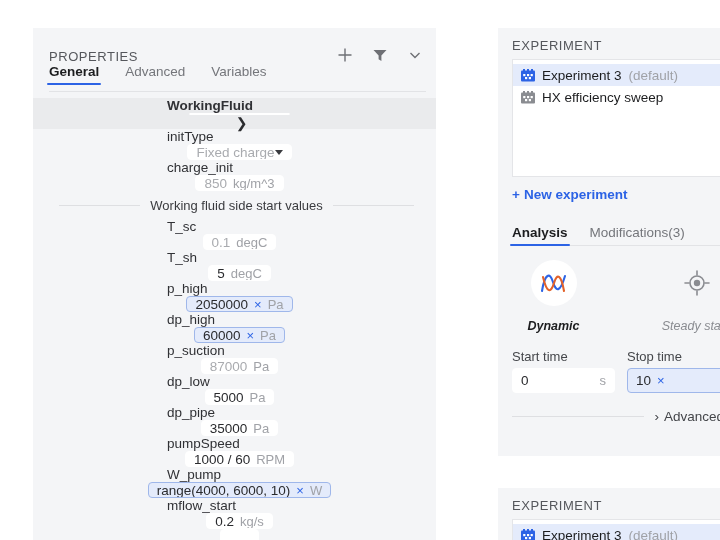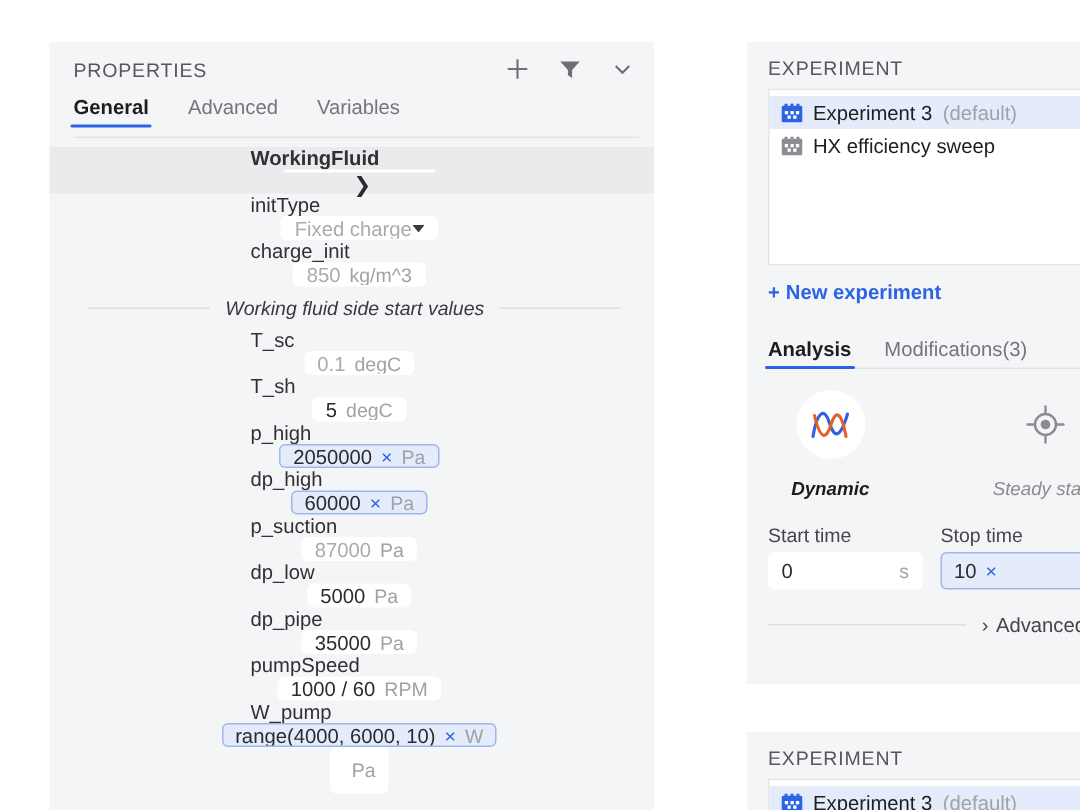--- a/index.html
+++ b/index.html
@@ -24,21 +24,21 @@
     font-weight: 400;
   }
 
   
   #properties {
     left: 33px; top: 28px;
     width: 403px; height: 512px;
     padding: 0;
   }
   #prop-header {
-    display: flex; align-items: center;
+    display: flex; align-items: flex-end;
     height: 36px; padding: 0 12px 0 16px; gap: 24px;
   }
   #prop-header .panel-title { flex: 1; }
   .hdr-icons { display: flex; align-items: center; gap: 17px; }
   .hdr-icon { width: 18px; height: 18px; display: block; cursor: pointer; }
 
   
   #prop-tabs {
     display: flex; gap: 26px;
     padding: 0 16px;
@@ -122,21 +122,21 @@
 
   
   .section-sep {
     display: flex; align-items: center;
     padding: 5px 22px 5px 26px;
     gap: 10px;
     height: 28px; box-sizing: border-box;
   }
   .section-sep .line { flex: 1; height: 1px; background: #dedfe2; }
   .section-sep .cap {
-    font-size: 13px; color: #3a3b3f; white-space: nowrap; font-style: italic;
+    font-size: 13px; color: #3a3b3f; white-space: nowrap;
   }
 
   
   #experiment-panel {
     left: 498px; top: 28px;
     width: 240px; height: 428px;
   }
   #exp-header { padding: 10px 0 6px 14px; }
   #exp-list {
     margin: 0 0 0 14px;
@@ -361,20 +361,28 @@
             <span class="unit">RPM</span>
           </div>
           <div class="chev-right"></div>
         </div>
         <div class="prow">
           <div class="plabel">W_pump</div>
           <div class="field modified">
             <span class="val">range(4000, 6000, 10)</span>
             <span class="clear-x">×</span>
             <span class="unit">W</span>
+          </div>
+          <div class="chev-right"></div>
+        </div>
+        <div class="prow">
+          <div class="plabel">mflow_start</div>
+          <div class="field">
+            <span class="val">0.2</span>
+            <span class="unit">kg/s</span>
           </div>
           <div class="chev-right"></div>
         </div>
         <div class="prow">
           <div class="plabel"></div>
           <div class="field">
             <span class="val placeholder"></span>
             <span class="unit">Pa</span>
           </div>
           <div class="chev-right"></div>

